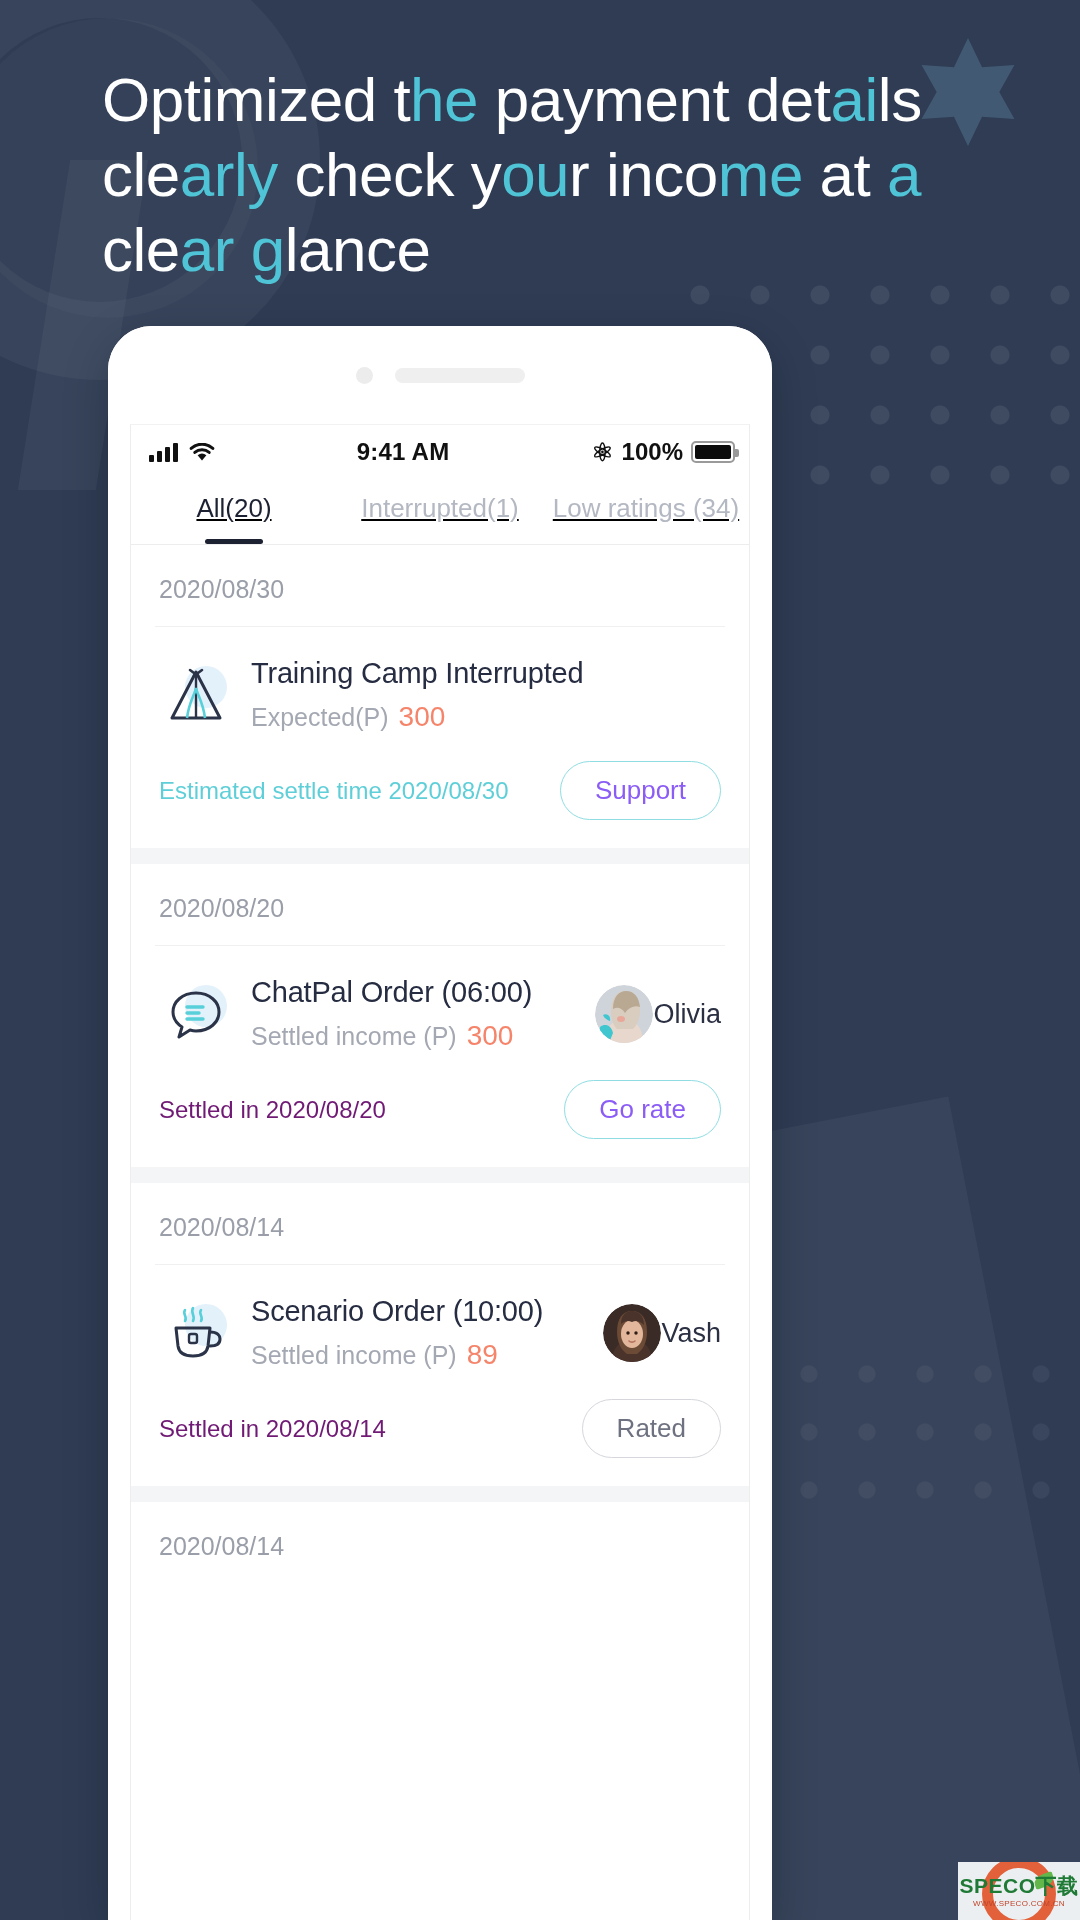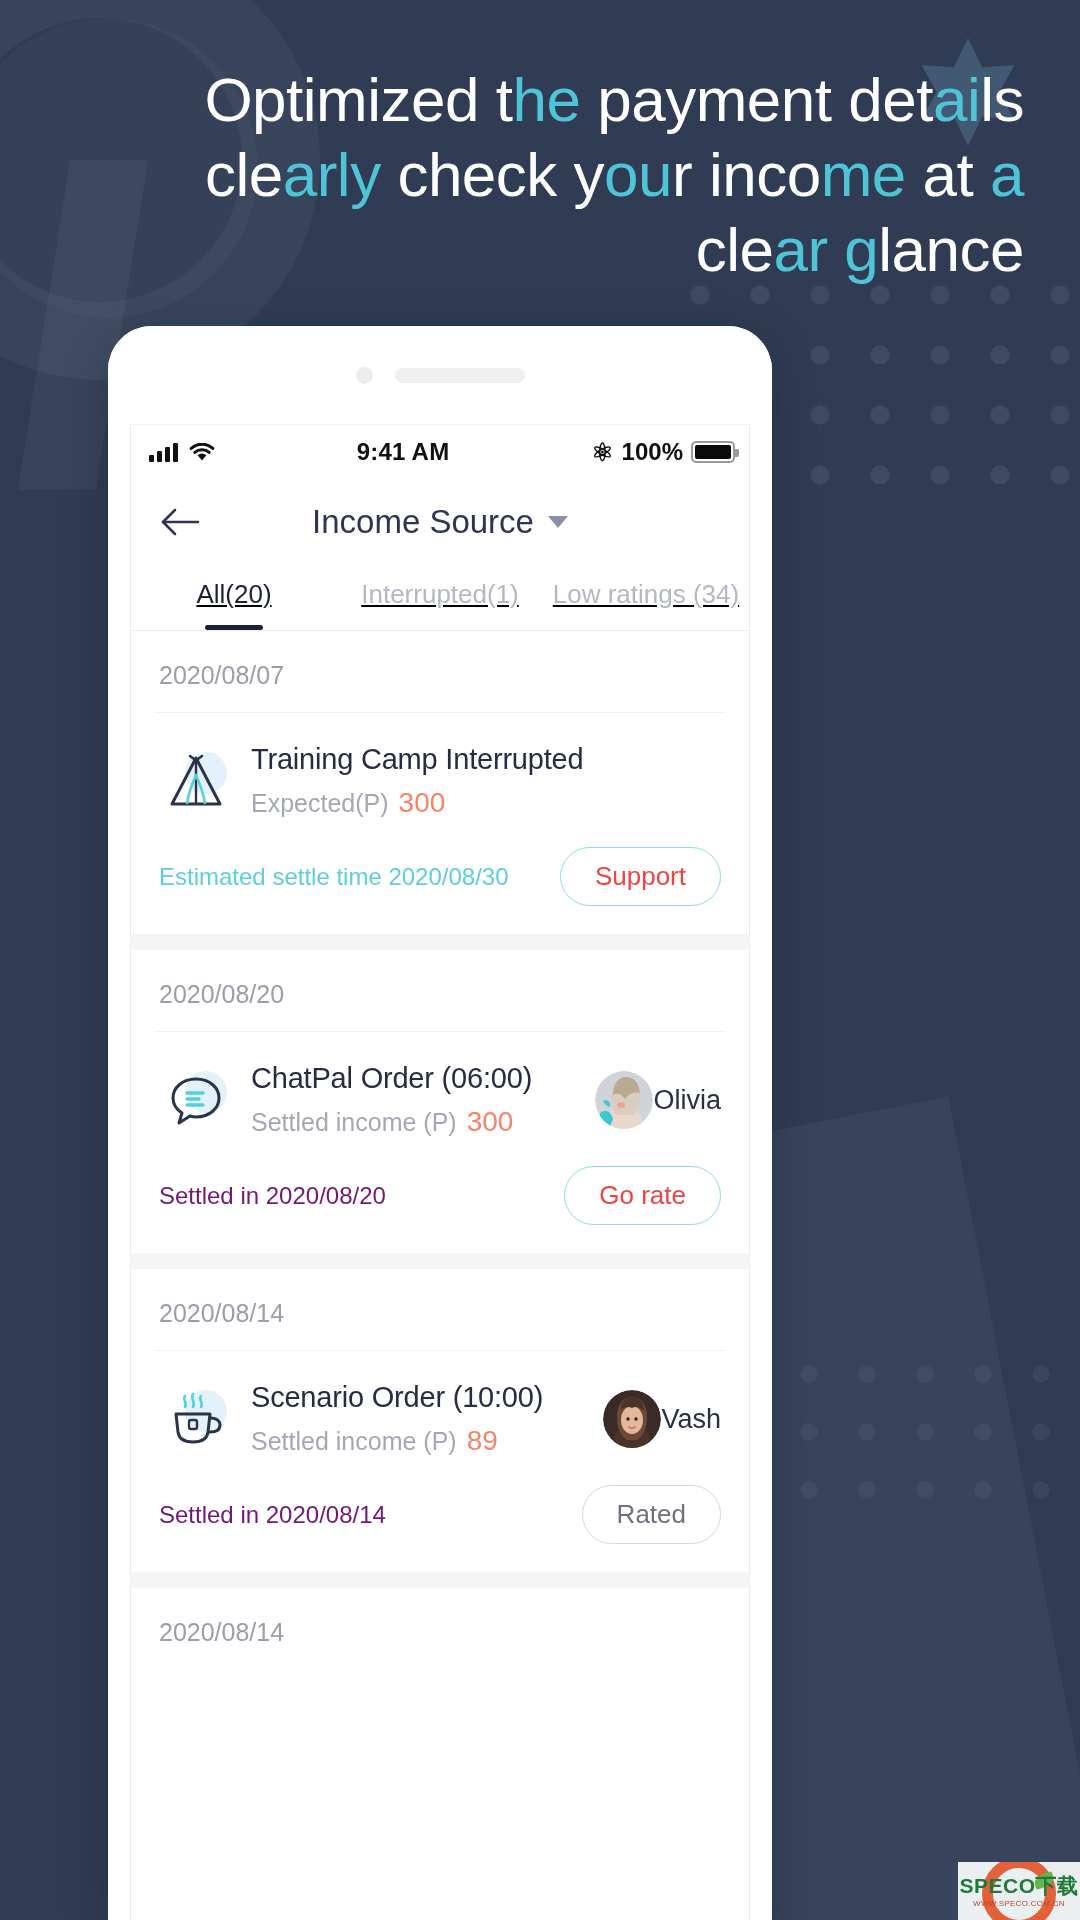--- a/index.html
+++ b/index.html
@@ -56,21 +56,21 @@
     width: 460px; height: 900px;
     background: rgba(255,255,255,0.045);
     transform: rotate(-11deg);
     transform-origin: bottom right;
   }
 
   
   .headline {
     position: relative; z-index: 3;
     padding: 62px 56px 0;
-    text-align: right;
+    text-align: left;
     font-size: 62px;
     line-height: 1.21;
     font-weight: 400;
     letter-spacing: -0.5px;
     color: #ffffff;
     margin-left: 46px;
   }
   .headline .ln { display: block; white-space: nowrap; }
 
   
@@ -207,21 +207,21 @@
   .who-name { font-size: 27px; color: #2a2f42; }
 
   .row2 {
     display: flex; align-items: center; justify-content: space-between;
     padding: 10px 4px 28px 4px;
   }
   .meta { font-size: 24px; color: #701a75; }
   .meta.cyan { color: #5ecfd8; }
   .btn {
     font-size: 26px; padding: 13px 34px; border-radius: 34px;
-    border: 1px solid #8fdde2; color: #ef4444; background: #fff;
+    border: 1px solid #8fdde2; color: #8b5cf6; background: #fff;
   }
   .btn.gray { border-color: #d5d7dc; color: #6e7280; }
 
   
   .watermark {
     position: absolute; right: 0; bottom: 0; z-index: 9;
     width: 122px; height: 58px; background: #eceff1;
     display: flex; flex-direction: column; align-items: center; justify-content: center;
     overflow: hidden;
   }
@@ -294,43 +294,31 @@
       <div class="sb-time">9:41 AM</div>
       <div class="sb-right">
         <span class="bt">⚛</span>
         <span>100%</span>
         <span class="batt">
             <i></i>
           </span>
       </div>
     </div>
 
-    <div class="navbar">
-      <div class="back">
-        <svg width="40" height="32" viewBox="0 0 40 32">
-          <path d="M15 4 L3 16 L15 28" stroke="#2f3550" stroke-width="2.6" fill="none" stroke-linecap="round" stroke-linejoin="round"></path>
-          <path d="M3 16 L38 16" stroke="#2f3550" stroke-width="2.6" fill="none" stroke-linecap="round"></path>
-        </svg>
-      </div>
-      <div class="nav-title">
-        <span>Income Source</span>
-        <span class="caret"></span>
-      </div>
-    </div>
 
     <div class="tabs">
       <div class="tab active">All(20)</div>
       <div class="tab">Interrupted(1)</div>
       <div class="tab">Low ratings (34)</div>
     </div>
 
     <div class="list">
 
       <div class="group">
-        <div class="grp-date">2020/08/07</div>
+        <div class="grp-date">2020/08/30</div>
         <div class="row">
           <div class="ico">
             <div class="blob"></div>
             <svg width="62" height="58" viewBox="0 0 62 58">
               <path d="M31 6 L55 52 L7 52 Z" stroke="#2a3347" stroke-width="3" fill="none" stroke-linejoin="round"></path>
               <path d="M31 6 L31 52" stroke="#2a3347" stroke-width="2.4" fill="none"></path>
               <path d="M22 52 C24 36 30 28 31 22 C32 28 38 36 40 52" stroke="#58d0da" stroke-width="2.6" fill="none"></path>
               <path d="M25 4 L33 10 M37 4 L29 10" stroke="#2a3347" stroke-width="2.6" stroke-linecap="round"></path>
             </svg>
           </div>

